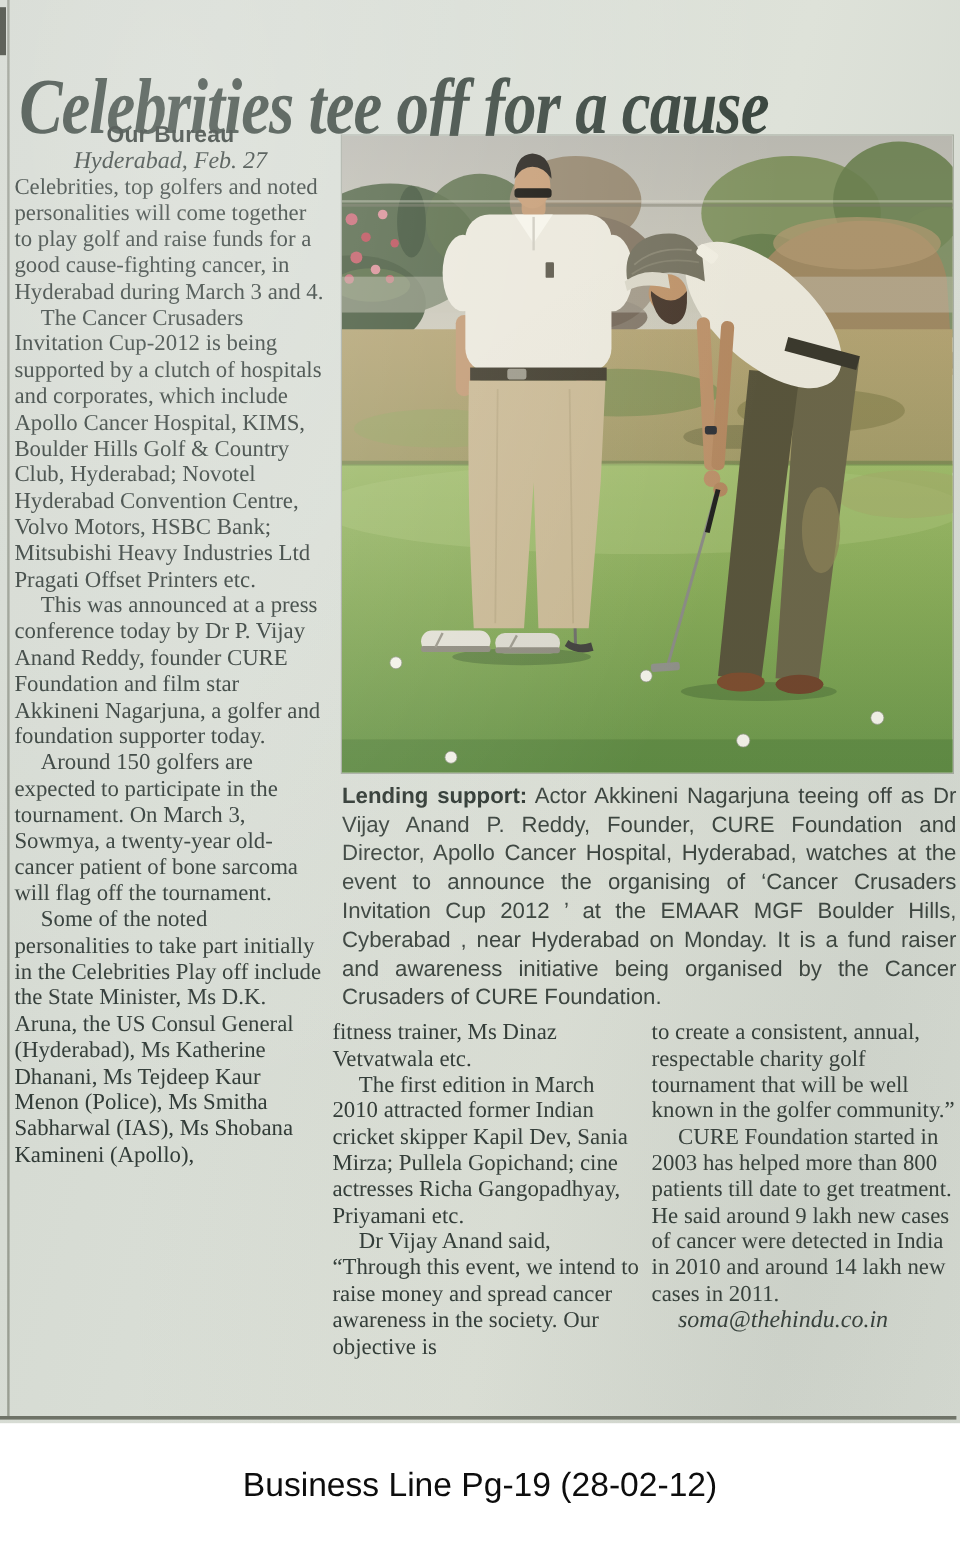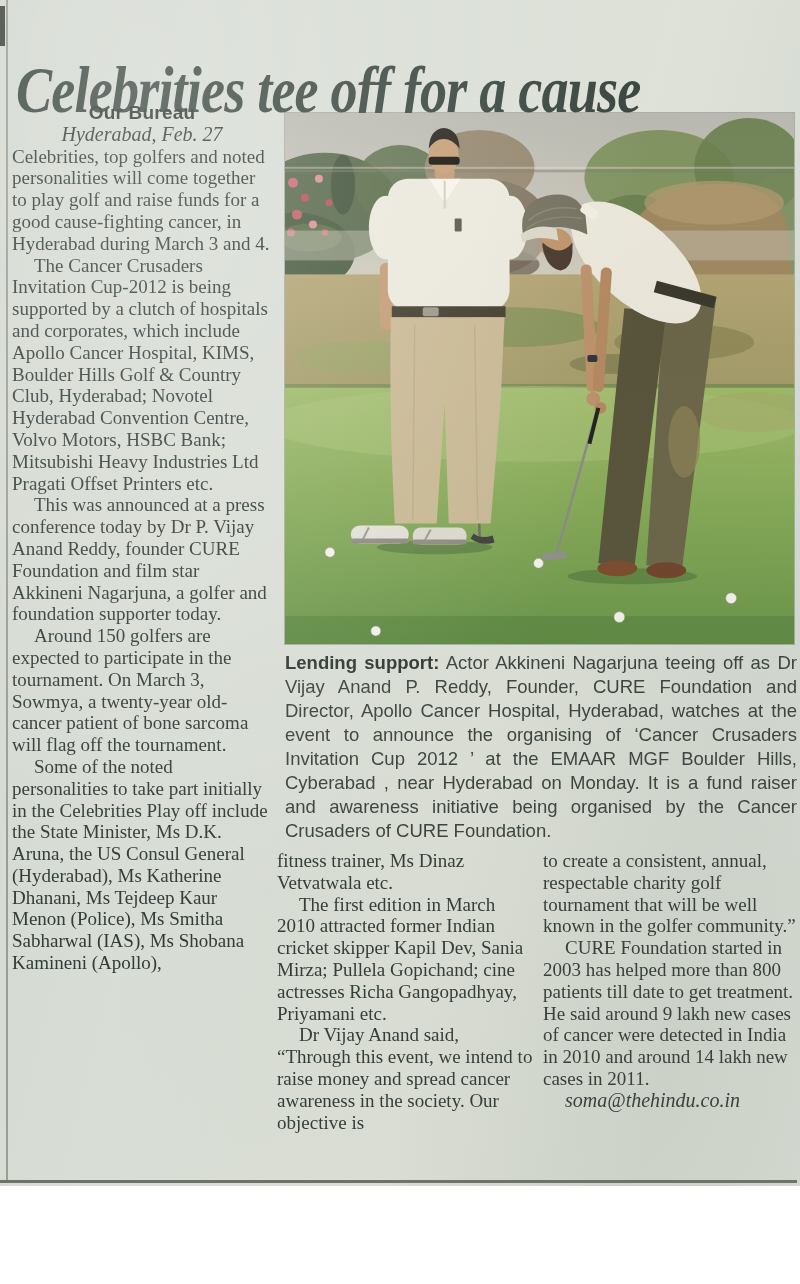--- a/index.html
+++ b/index.html
@@ -229,14 +229,15 @@
       <p class="indent">Dr Vijay Anand said, “Through this event, we intend to raise money and spread cancer awareness in the society. Our objective is</p>
     </div>
 
     <div class="col col-right">
       <p>to create a consistent, annual, respectable charity golf tournament that will be well known in the golfer community.”</p>
       <p class="indent">CURE Foundation started in 2003 has helped more than 800 patients till date to get treatment. He said around 9 lakh new cases of cancer were detected in India in 2010 and around 14 lakh new cases in 2011.</p>
       <p class="sig">soma@thehindu.co.in</p>
     </div>
   </div>
 
+  <div class="footer">Business Line Pg-19 (28-02-12)</div>
 
 </div>
 
 </body></html>

